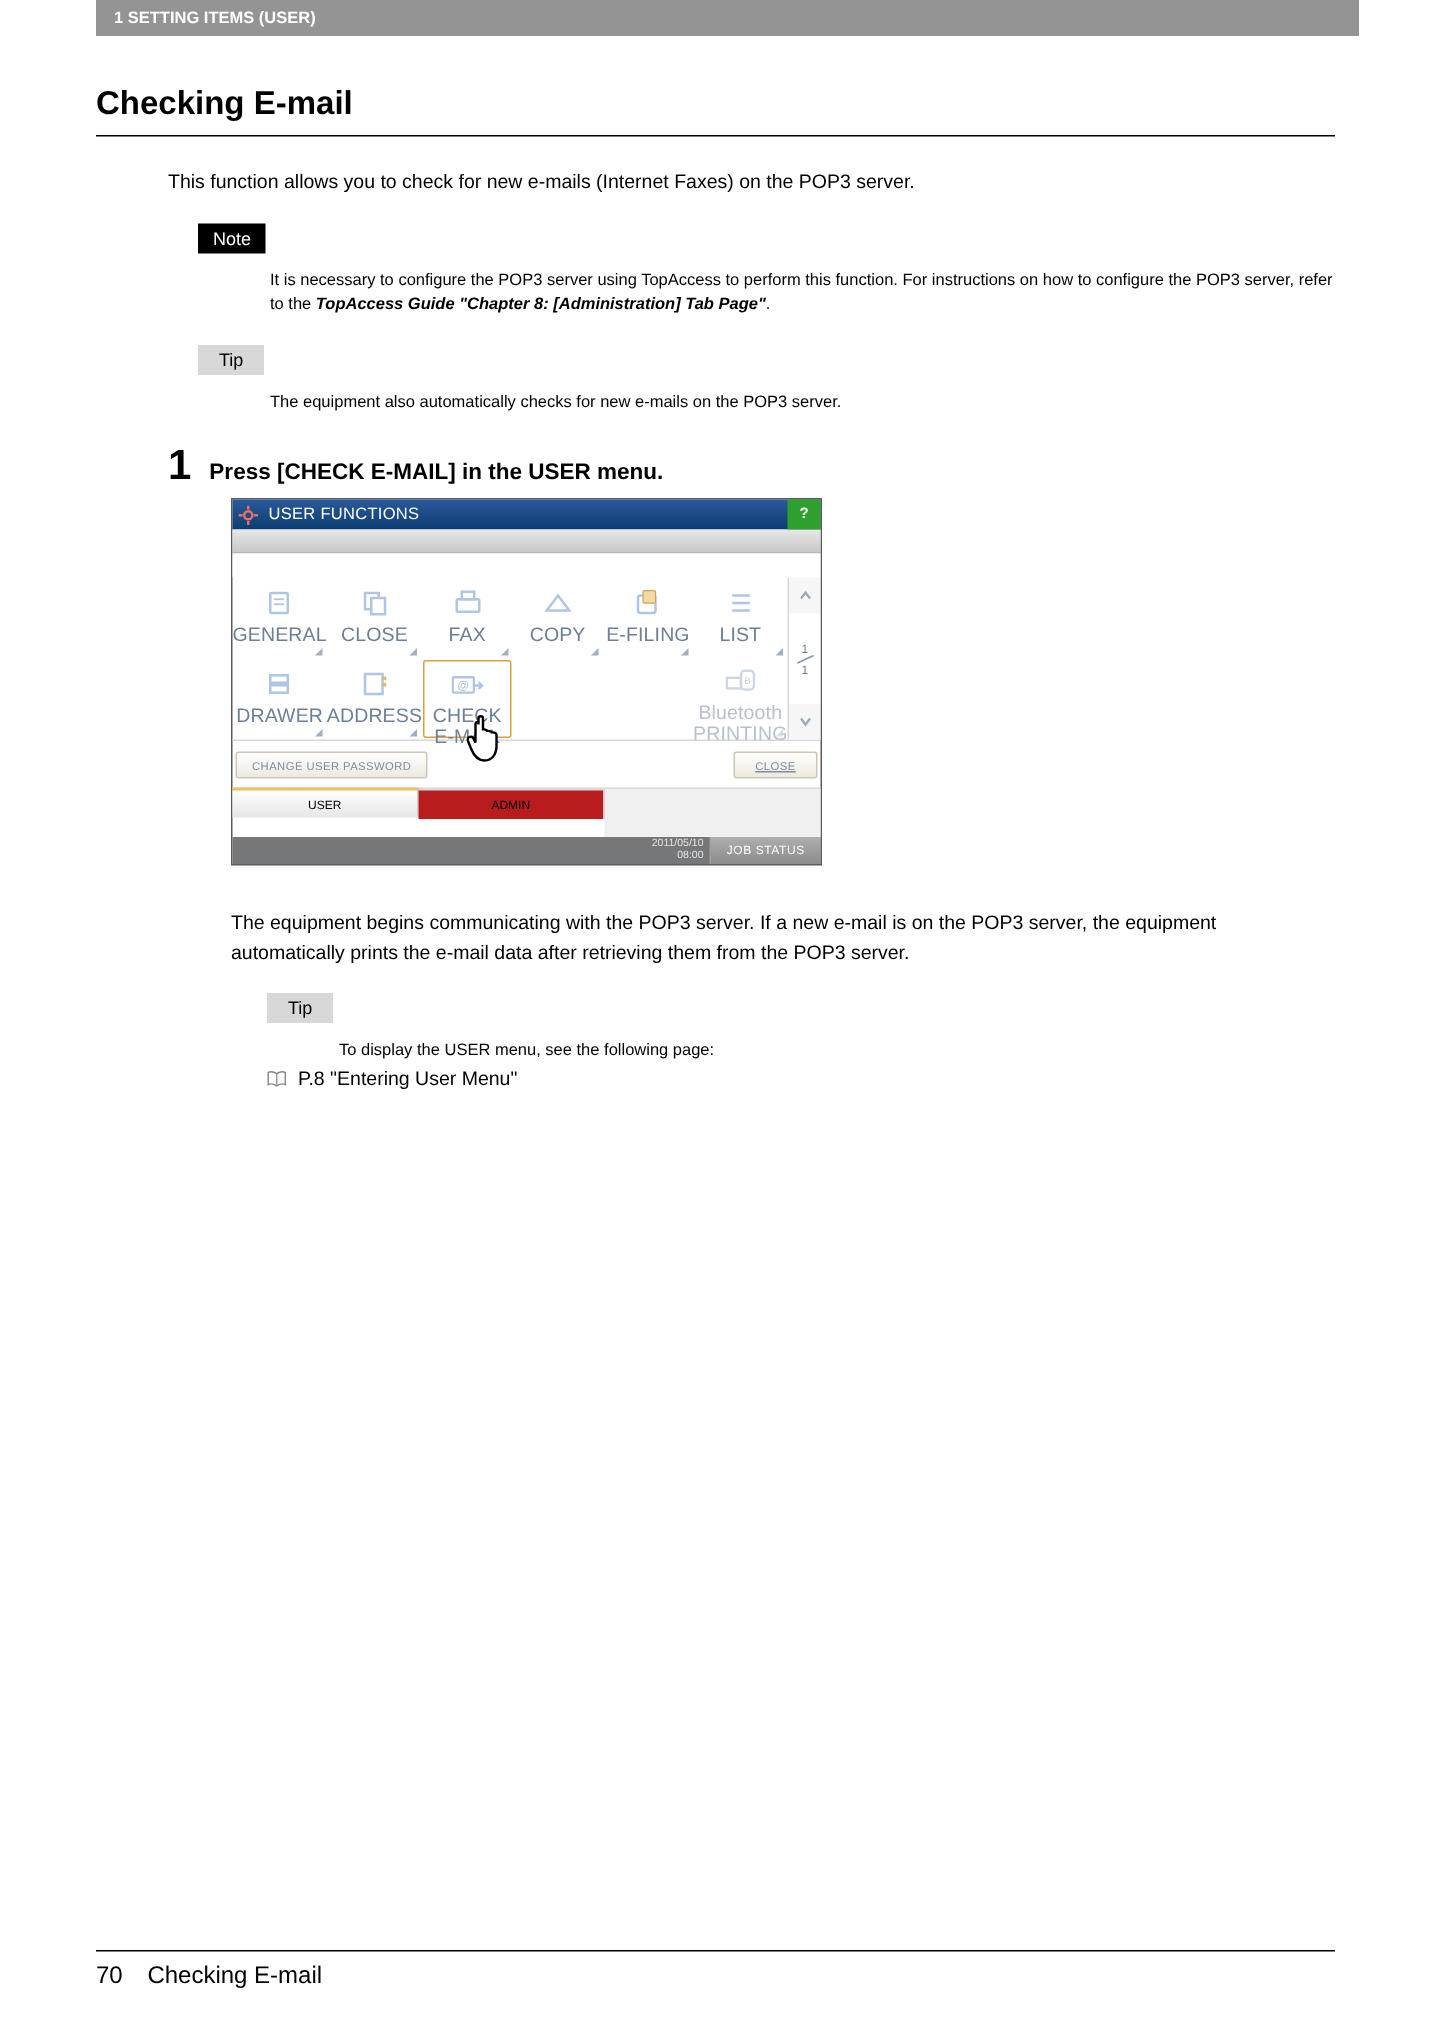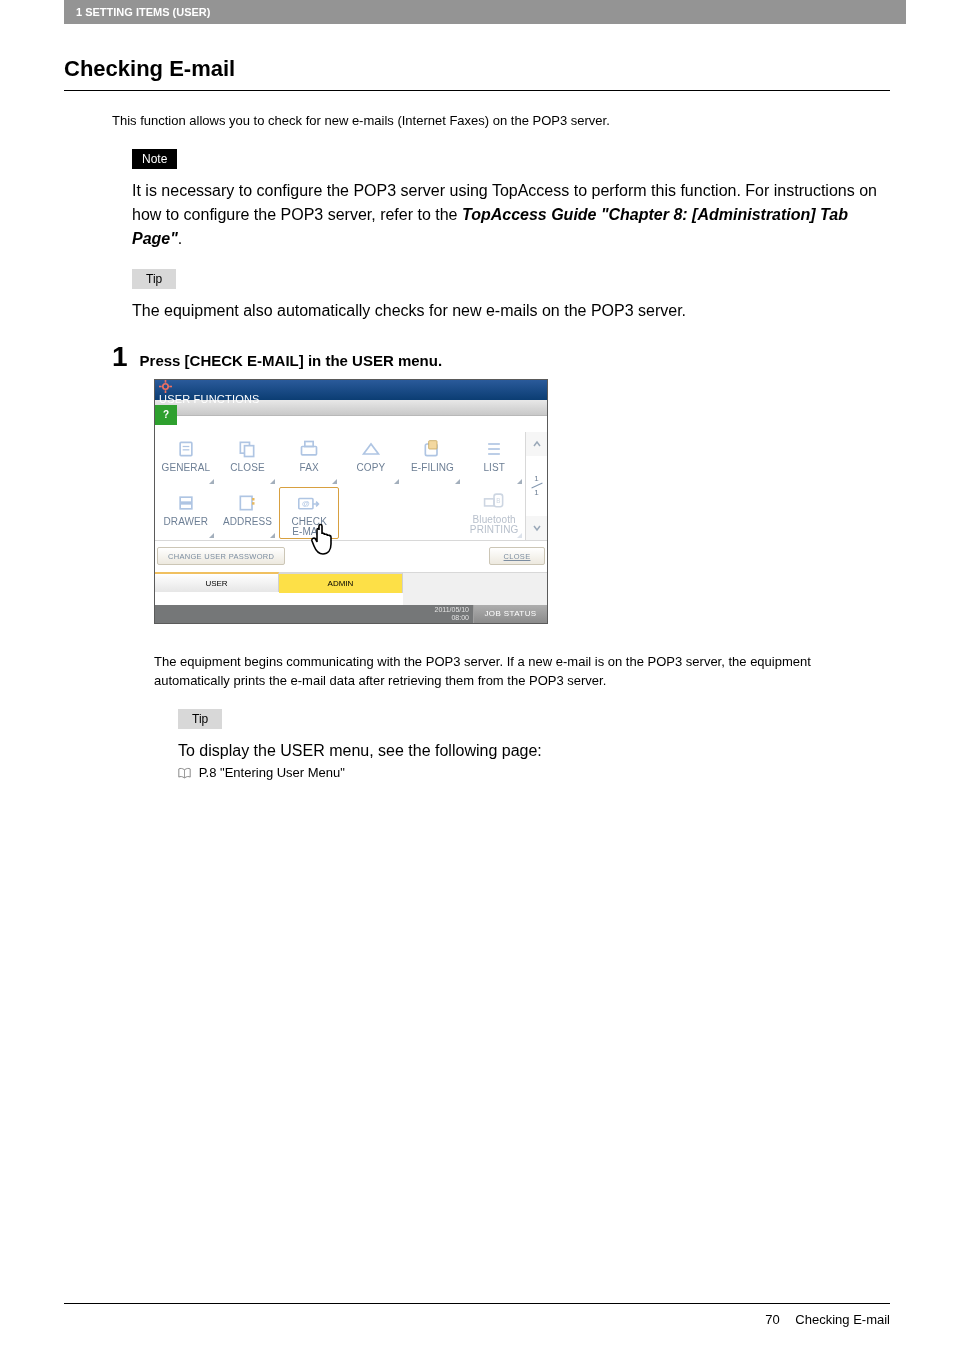--- a/index.html
+++ b/index.html
@@ -53,22 +53,23 @@
     }
     .tip-label {
       background: #d8d8d8;
       color: #000;
       font-size: 12px;
       padding: 3px 14px;
       display: inline-block;
       margin-bottom: 10px;
     }
     .note-text, .tip-text {
-      font-size: 16px;
+      font-size: 11px;
       line-height: 1.5;
+      margin-left: 48px;
     }
     .bold-italic {
       font-weight: bold;
       font-style: italic;
     }
     .step-row {
       display: flex;
       align-items: baseline;
       margin: 20px 64px 8px 112px;
     }
@@ -111,23 +112,22 @@
       background: #fff;
       font-size: 10px;
       position: relative;
       margin-bottom: 6px;
     }
     .ds-top {
       background: #003f7f;
       background: linear-gradient(#2a5a9a, #0b3d73);
       color: #fff;
       display: flex;
-      align-items: flex-start;
+      align-items: center;
       height: 20px;
-      flex-direction: column;
     }
     .ds-top-icon {
       width: 20px;
       display: flex;
       align-items: center;
       justify-content: center;
     }
     .ds-top-title {
       flex: 1;
       font-size: 11px;
@@ -172,21 +172,21 @@
       cursor: default;
     }
     .ds-tile .icon-box {
       width: 26px;
       height: 22px;
       display: flex;
       align-items: center;
       justify-content: center;
     }
     .ds-tile .lbl {
-      font-size: 10px;
+      font-size: 13px;
       letter-spacing: 0.1px;
       margin-top: 3px;
       color: #6d7f95;
       text-align: center;
       line-height: 1.05;
     }
     .ds-tile .corner {
       position: absolute;
       right: 3px;
       bottom: 2px;
@@ -263,21 +263,21 @@
       height: 33px;
       border-top: 1px solid #d8d8d8;
     }
     .ds-tab {
       flex: 0 0 124px;
       height: 20px;
       line-height: 20px;
       text-align: center;
       font-size: 8px;
       border-right: 1px solid #d0d0d0;
-      background: #fde047;
+      background: #b91c1c;
       border-top: 1px solid #d8d8d8;
     }
     .ds-tab.active {
       background: linear-gradient(#fff, #e6e6e6);
       border-top: 2px solid #f0c060;
       margin-top: -1px;
     }
     .ds-rest { flex: 1; background: #f0f0f0; }
     .ds-status {
       display: flex;
@@ -320,22 +320,21 @@
       width: 954px;
       padding: 0 64px 24px 64px;
       background: #fff;
     }
     .footer-rule {
       border: none;
       border-top: 1px solid #000;
       margin-bottom: 8px;
     }
     .footer-text {
-      font-size: 13px;
-      text-align: right;
+      font-size: 16px;
     }
     .pg { margin-right: 12px; }
 
     .block { margin-bottom: 18px; }
     .tip-block { margin-bottom: 18px; }
   </style>
 </head>
 <body>
 
 <div class="page">

